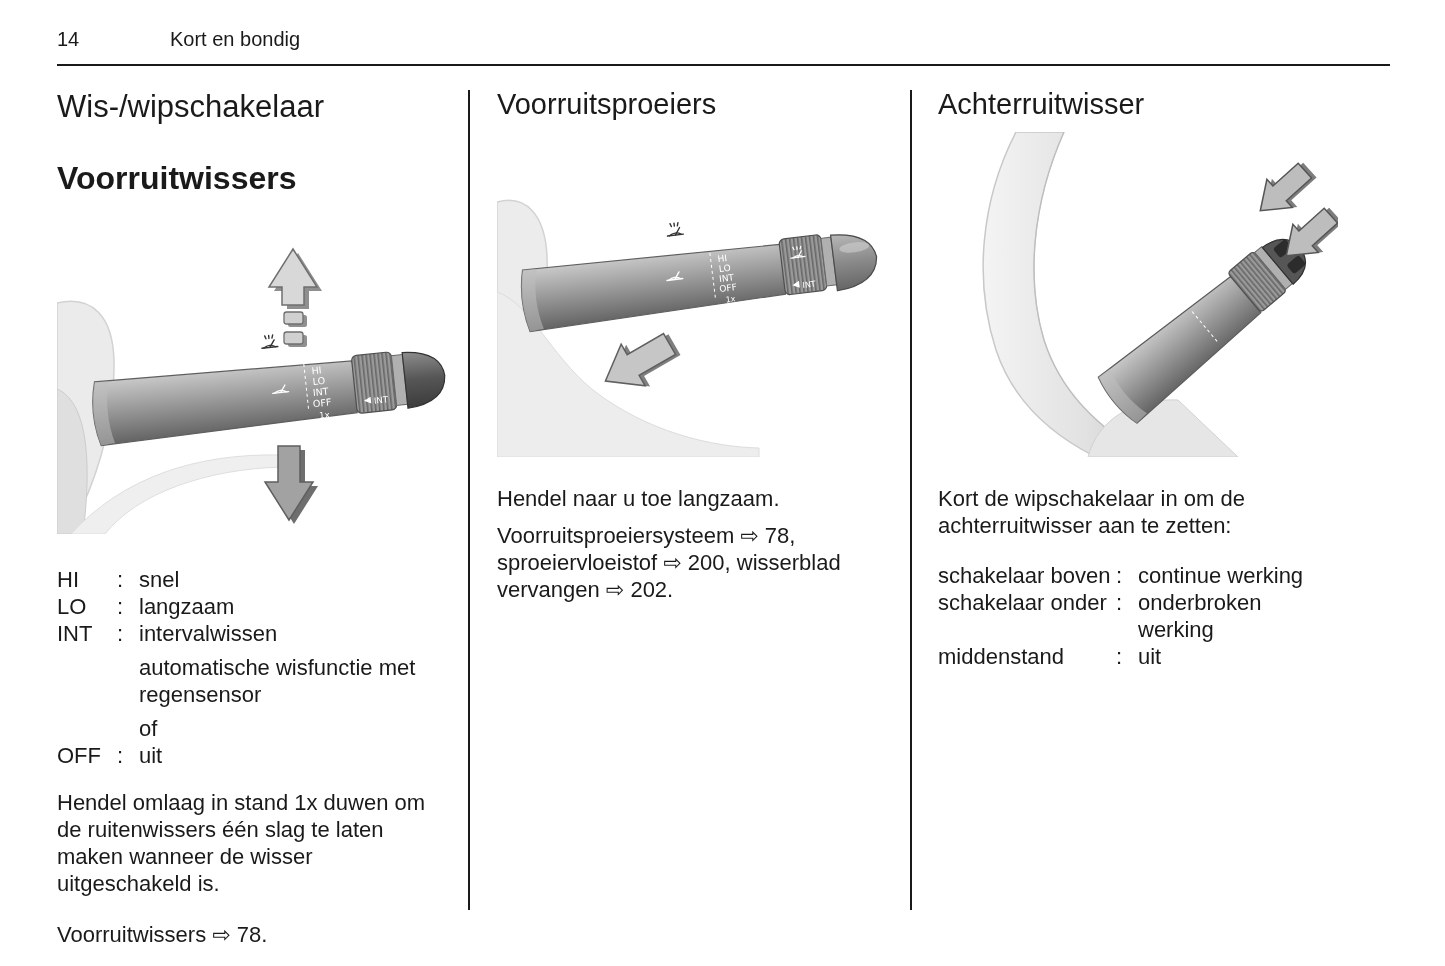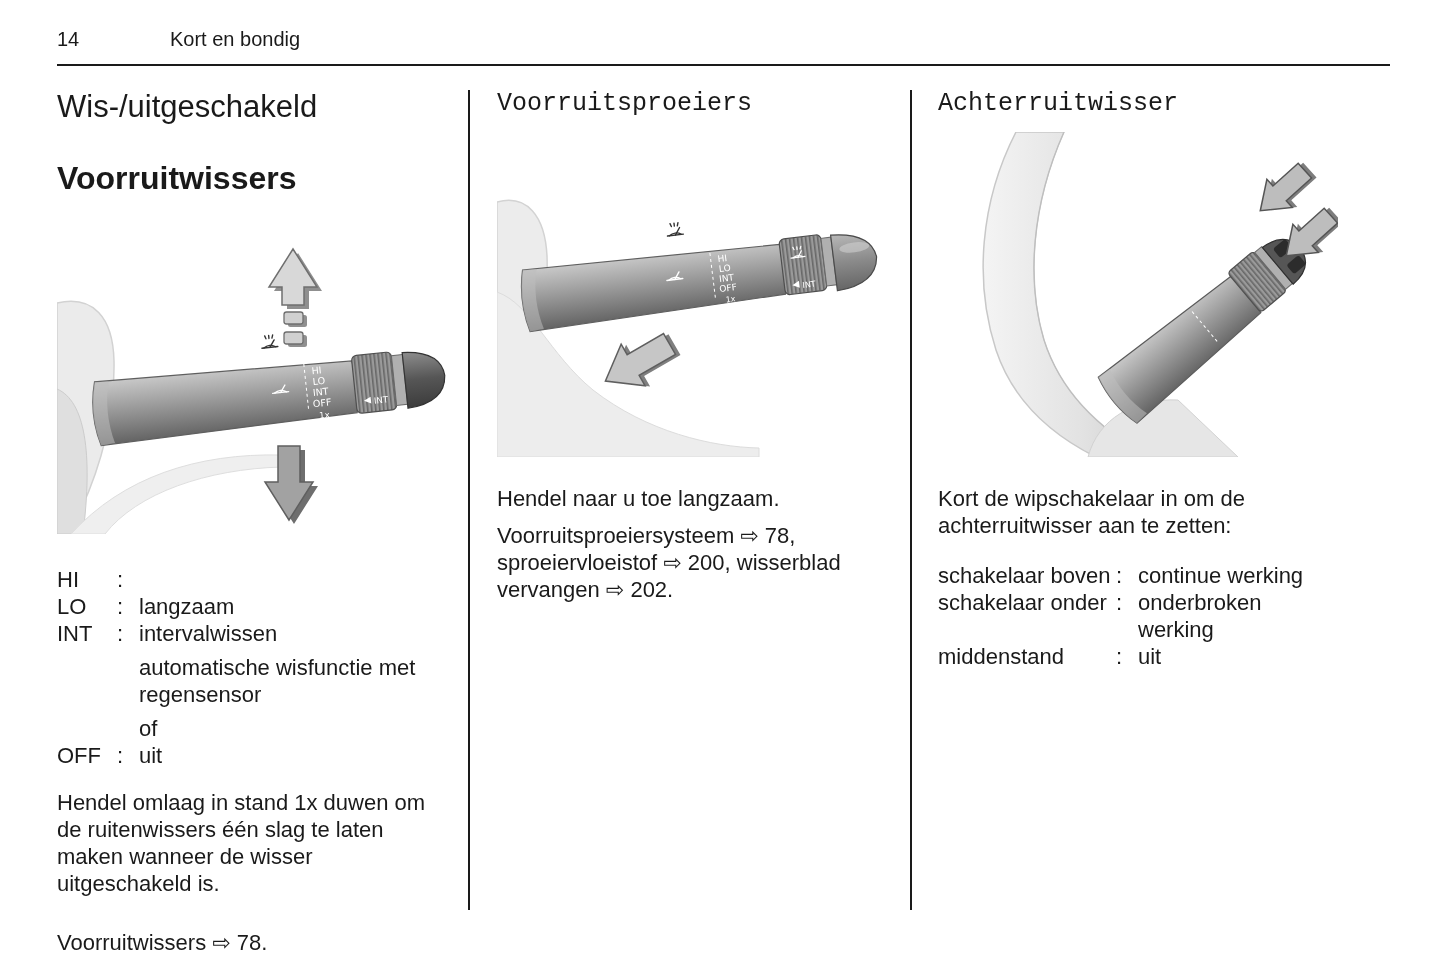--- a/index.html
+++ b/index.html
@@ -12,51 +12,51 @@
   .page { padding:28px 55px 0 57px; height:100%; }
   .header { display:flex; align-items:baseline; font-size:20px; padding-bottom:13px; }
   .pagenum { width:113px; }
   .rule { border-top:2px solid #1a1a1a; }
   .columns { display:flex; margin-top:24px; }
   .divider { width:2px; background:#1a1a1a; height:820px; flex:0 0 2px; }
   .col1 { width:411px; padding-right:15px; }
   .col2 { width:440px; padding-left:27px; padding-right:25px; }
   .col3 { flex:1; padding-left:26px; }
   .h-main { font-size:31px; font-weight:400; line-height:34px; }
-  .h-col  { font-size:25px; font-weight:400; line-height:28px;font-family:Liberation Mono, monospace; }
+  .h-col  { font-size:29px; font-weight:400; line-height:28px; }
   .h-sub  { font-size:32px; font-weight:700; margin-top:36px; }
   .fig { margin-top:22px; }
   .fig svg { display:block; }
   .fig text { font-family:"DejaVu Sans",sans-serif; }
   .deflist { margin-top:32px; }
   .defrow { display:grid; grid-template-columns:60px 22px 1fr; line-height:27px; }
   .defrow.gap { margin-top:7px; }
   .para { margin-top:20px; line-height:27px; }
-  .ref { margin-top:32px; line-height:27px; }
+  .ref { margin-top:24px; line-height:27px; }
   .col2 .fig, .col3 .fig { margin-top:14px; }
   .col2 .para, .col3 .para { margin-top:28px; }
   .col2 .ref { margin-top:10px; }
   .switchtable { margin-top:23px; max-width:402px; }
   .switchrow { display:grid; grid-template-columns:178px 22px 1fr; line-height:27px; align-items:start; }
 </style>
 </head>
 <body>
 
 <div class="page">
 
   <div class="header">
     <span class="pagenum">14</span>
     <span class="chapter">Kort en bondig</span>
   </div>
   <div class="rule"></div>
 
   <div class="columns">
 
     <section class="col1">
-      <h1 class="h-main">Wis-/uitgeschakeld</h1>
+      <h1 class="h-main">Wis-/wipschakelaar</h1>
       <h2 class="h-sub">Voorruitwissers</h2>
 
       <figure class="fig">
         <svg width="396" height="315" viewBox="0 0 396 315">
           <defs>
             <linearGradient id="g1s" x1="0" y1="0" x2="0" y2="1">
               <stop offset="0" stop-color="#c9c9c9"></stop>
                 <stop offset="0.35" stop-color="#a6a6a6"></stop>
               <stop offset="0.75" stop-color="#7d7d7d"></stop>
                 <stop offset="1" stop-color="#636363"></stop>
@@ -123,20 +123,21 @@
             <polygon points="237,305 213,267 226,267 226,231 248,231 248,267 261,267" fill="#6e6e6e"></polygon>
             <polygon points="232,301 208,263 221,263 221,227 243,227 243,263 256,263" fill="#a2a2a2" stroke="#5f5f5f" stroke-width="1.5"></polygon>
           </g>
         </svg>
       </figure>
 
       <div class="deflist">
         <div class="defrow">
           <span>HI</span>
           <span>:</span>
+          <span>snel</span>
         </div>
         <div class="defrow">
           <span>LO</span>
           <span>:</span>
           <span>langzaam</span>
         </div>
         <div class="defrow">
           <span>INT</span>
           <span>:</span>
           <span>intervalwissen</span>

